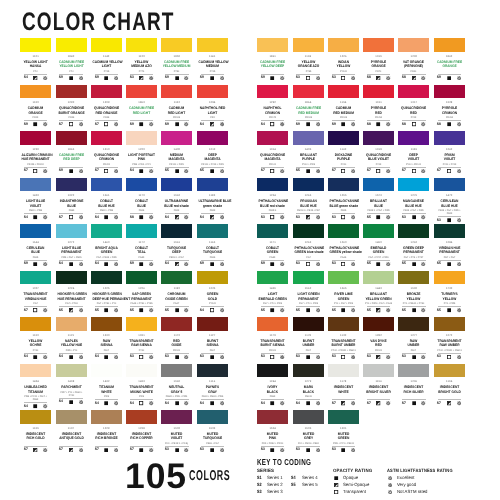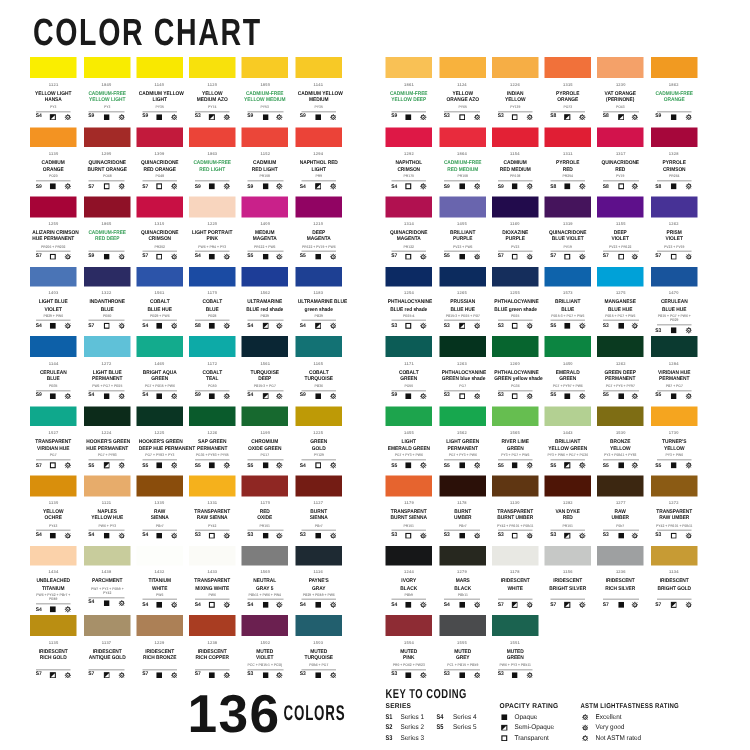--- a/index.html
+++ b/index.html
@@ -3440,21 +3440,21 @@
               <line x1="3.15" y1="1.25" x2="3.68" y2="0.72" stroke="#111" stroke-width="0.55"></line>
               <circle cx="2.2" cy="2.2" r="1.25" fill="none" stroke="#111" stroke-width="0.6"></circle>
               <circle cx="2.2" cy="2.2" r="0.42" fill="#111"></circle>
             </svg>
           </span>
         </div>
       </div>
     </div>
   <div id="footer">
       <div id="count-block">
-        <span id="count-num">136</span>
+        <span id="count-num">105</span>
         <span id="count-lbl">COLORS</span>
       </div>
       <div id="key-block">
         <div id="key-title">KEY TO CODING</div>
         <div id="key-cols">
           <div class="kgroup" id="serg">
             <div class="kh">SERIES</div>
             <div class="kv kv0">
               <span class="kc">S1</span>
               <span class="kl">Series 1</span>

